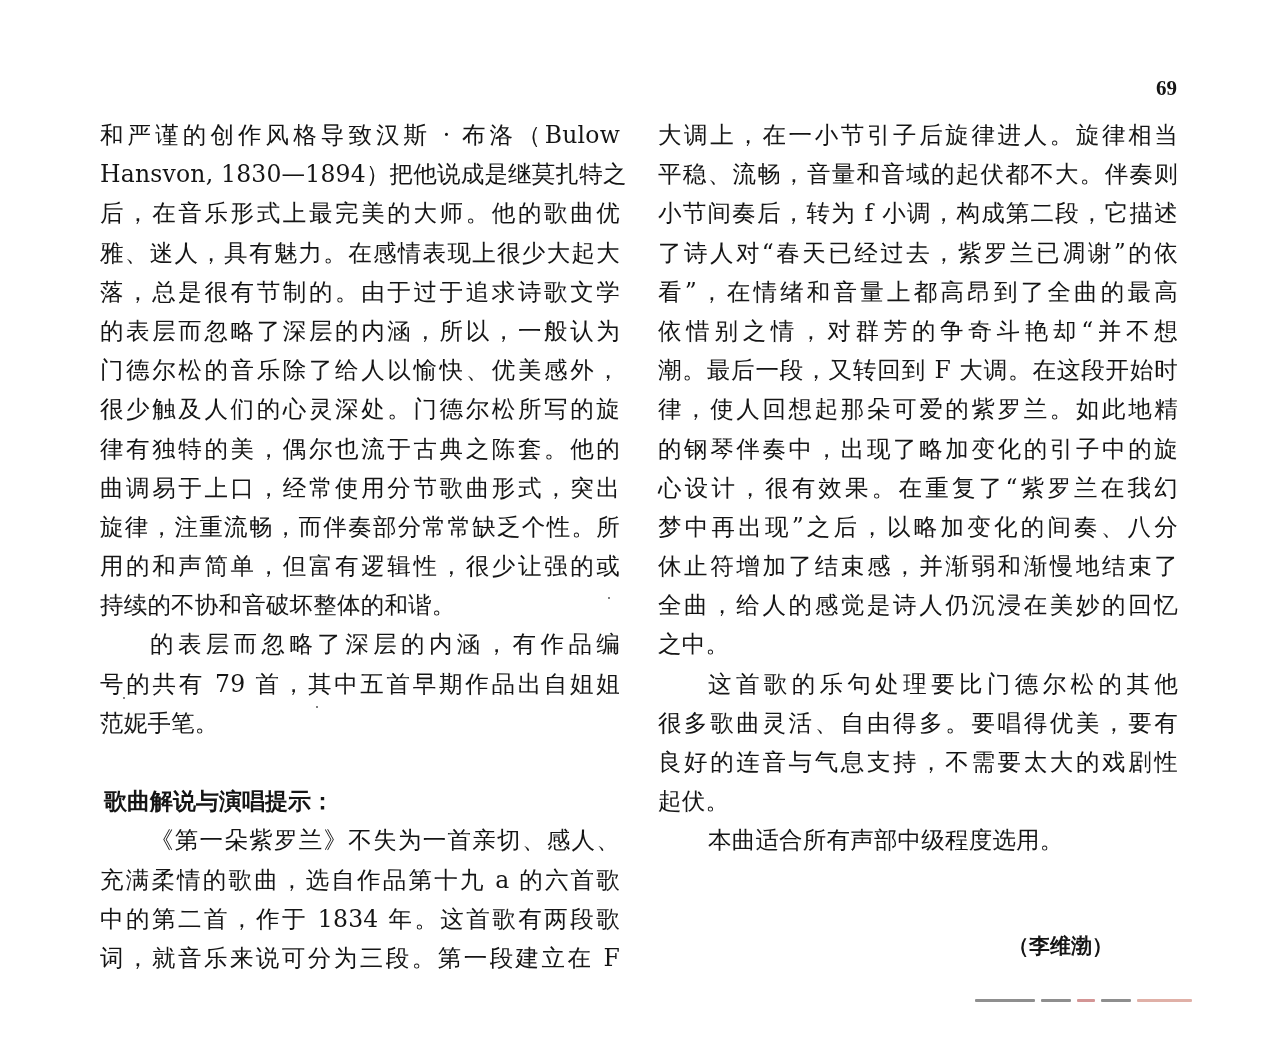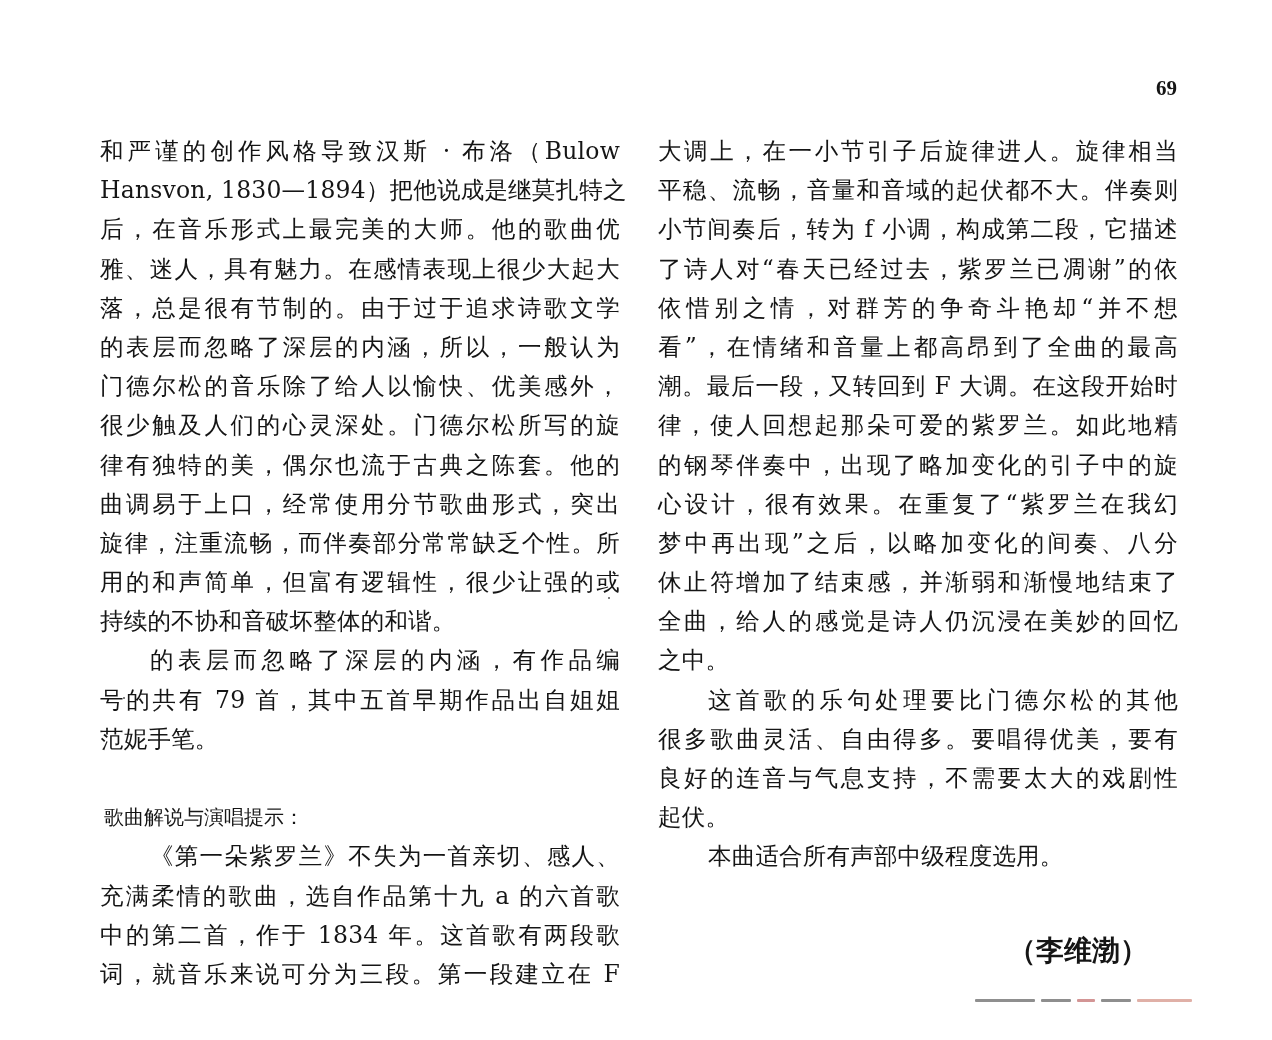--- a/index.html
+++ b/index.html
@@ -4,36 +4,36 @@
 <style>
   html, body { margin:0; padding:0; }
   body {
     width:1272px; height:1040px; background:#ffffff; position:relative; overflow:hidden;
     font-family:"DejaVu Serif","Liberation Serif",serif; color:#151515;
   }
   .page-number {
     position:absolute; left:1132px; top:76px; font-size:21px; font-weight:bold;
     font-family:"Liberation Serif","DejaVu Serif",serif; letter-spacing:0px;margin-left:24px;
   }
-  .col { position:absolute; top:116px; width:520px;margin-top:16px; }
+  .col { position:absolute; top:116px; width:520px; }
   .col-left { left:100px; }
   .col-right { left:658px; }
   .line {
     height:39.2px; line-height:39.2px; font-size:23.5px; white-space:nowrap;
     text-align:justify; text-align-last:justify; letter-spacing:0.2px;
   }
   .line.last { text-align-last:left; }
   .line.indent { padding-left:50px; }
   .heading {
-    font-family:"DejaVu Sans","Liberation Sans",sans-serif; font-weight:normal;
-    font-size:20px; height:39.2px; line-height:39.2px; padding-left:4px;
+    font-family:"DejaVu Sans","Liberation Sans",sans-serif; font-weight:bold;
+    font-size:23px; height:39.2px; line-height:39.2px; padding-left:4px;
   }
   .gap { height:39.2px; }
   .author {
-    position:absolute; left:1008px; top:932px; font-size:28px; font-weight:bold;
+    position:absolute; left:1008px; top:932px; font-size:21px; font-weight:bold;
     font-family:"DejaVu Sans","Liberation Sans",sans-serif;
   }
   .watermark-strip {
     position:absolute; left:975px; top:997px; width:240px; height:6px;
     display:flex; gap:6px; align-items:center; opacity:0.55;
   }
   .wm-seg { height:3px; border-radius:1px; }
   .speck { position:absolute; width:2px; height:2px; background:#555; border-radius:1px; }
 </style>
 </head>
@@ -71,22 +71,22 @@
     <div class="line">词，就音乐来说可分为三段。第一段建立在 F</div>
   </div>
 </div>
 
 <div class="col col-right">
   <div>
     <div class="line">大调上，在一小节引子后旋律进人。旋律相当</div>
     <div class="line">平稳、流畅，音量和音域的起伏都不大。伴奏则</div>
     <div class="line">小节间奏后，转为 f 小调，构成第二段，它描述</div>
     <div class="line">了诗人对“春天已经过去，紫罗兰已凋谢”的依</div>
+    <div class="line">看”，在情绪和音量上都高昂到了全曲的最高</div>
     <div class="line">依惜别之情，对群芳的争奇斗艳却“并不想</div>
-    <div class="line">看”，在情绪和音量上都高昂到了全曲的最高</div>
     <div class="line">潮。最后一段，又转回到 F 大调。在这段开始时</div>
     <div class="line">律，使人回想起那朵可爱的紫罗兰。如此地精</div>
     <div class="line">的钢琴伴奏中，出现了略加变化的引子中的旋</div>
     <div class="line">心设计，很有效果。在重复了“紫罗兰在我幻</div>
     <div class="line">梦中再出现”之后，以略加变化的间奏、八分</div>
     <div class="line">休止符增加了结束感，并渐弱和渐慢地结束了</div>
     <div class="line">全曲，给人的感觉是诗人仍沉浸在美妙的回忆</div>
     <div class="line last">之中。</div>
   </div>
   <div>

